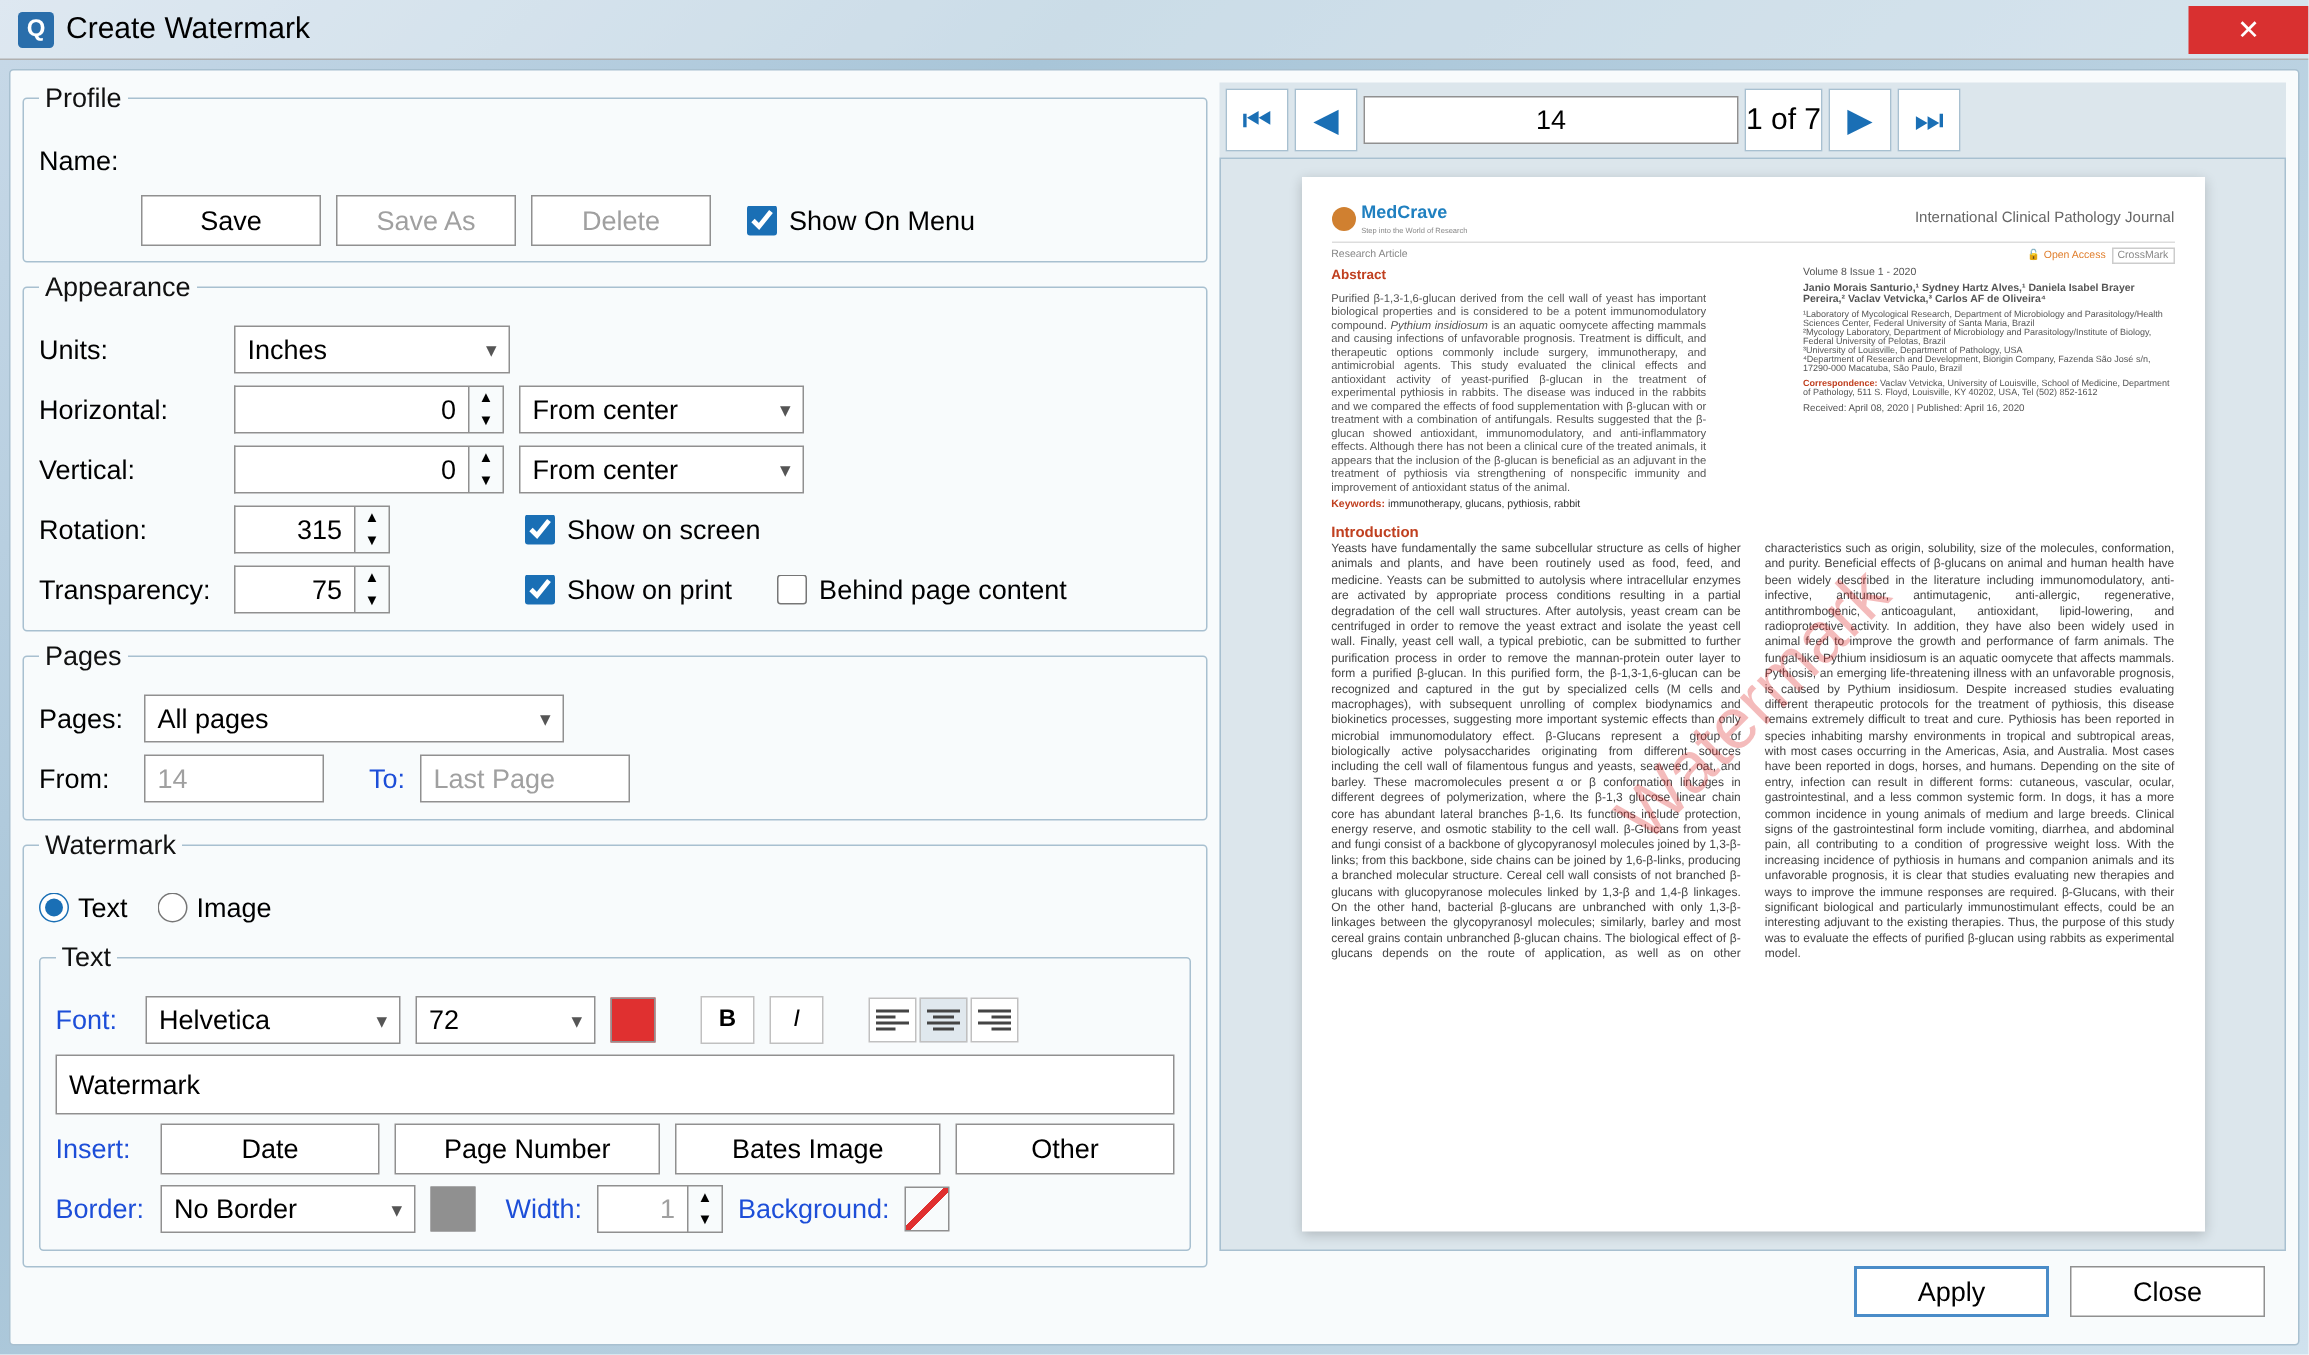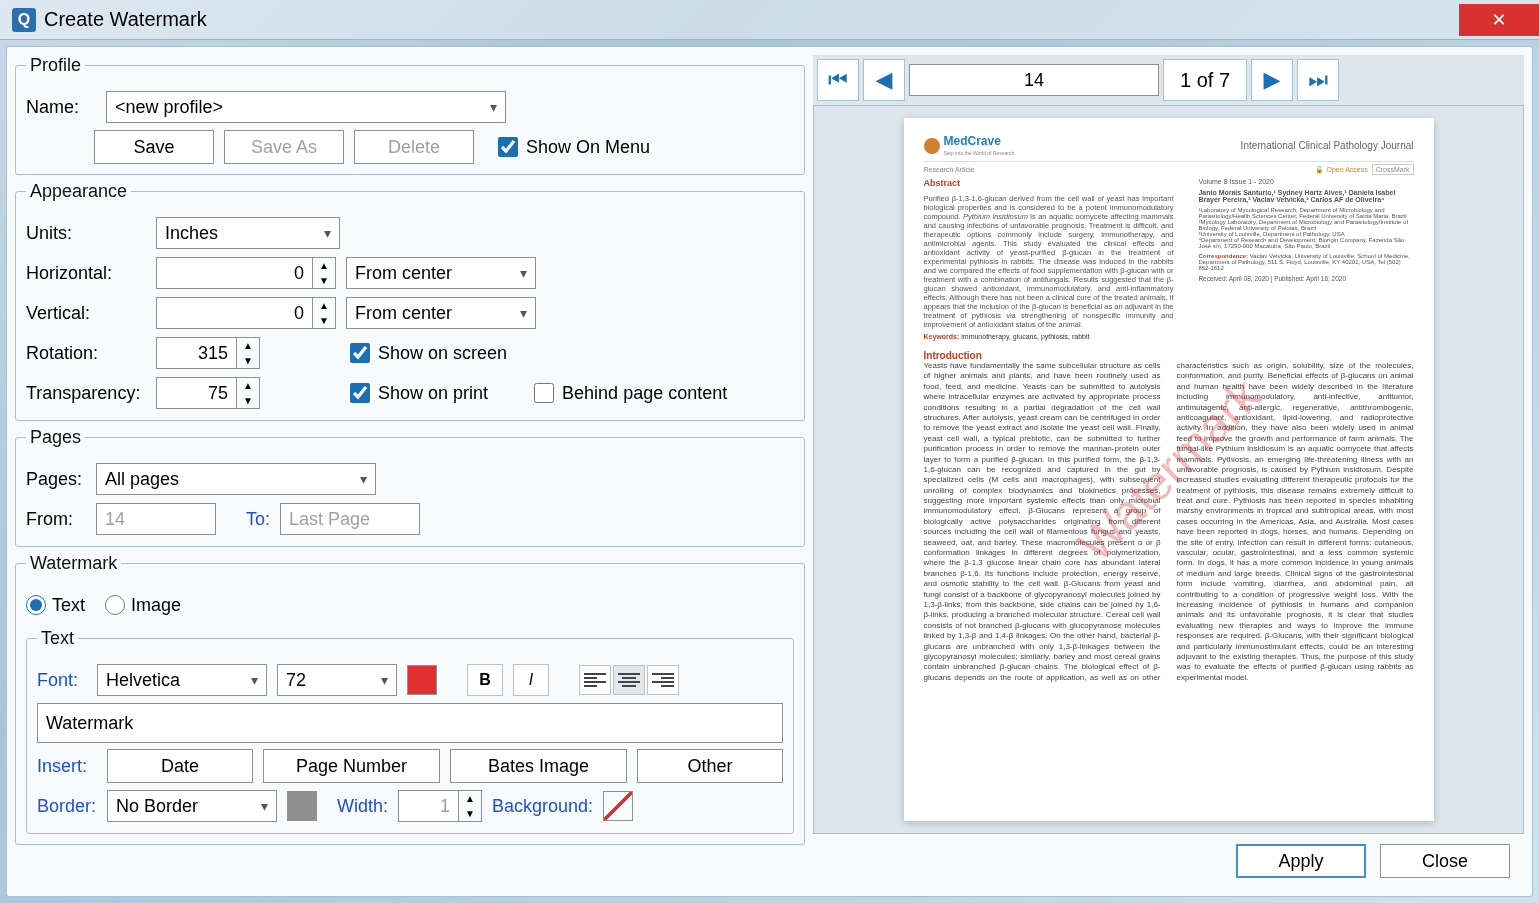--- a/index.html
+++ b/index.html
@@ -28,23 +28,23 @@
 .cb input { width: 20px; height: 20px; accent-color: #1a6fb5; }
 .cb label { font-size: 18px; }
 .radio-row { display: flex; gap: 20px; }
 .radio-row label { font-size: 18px; display: flex; align-items: center; gap: 6px; }
 .radio-row input { width: 20px; height: 20px; accent-color: #1a6fb5; }
 .color-swatch { width: 30px; height: 30px; border: 1px solid #909090; }
 .icon-btn { width: 36px; height: 32px; border: 1px solid #c0c0c0; background: #fff; display: flex; align-items: center; justify-content: center; cursor: pointer; }
 .page-nav { display: flex; align-items: center; gap: 4px; background: #dce6ec; padding: 4px; flex-wrap: wrap; }
 .nav-btn { width: 42px; height: 42px; border: 1px solid #a8c0d0; background: #fff; display: flex; align-items: center; justify-content: center; font-size: 22px; color: #1a6fb5; cursor: pointer; }
 .page-input { width: 250px; height: 42px; border: 1px solid #a8c0d0; background: #fff; text-align: center; font-size: 20px; }
-.page-of { height: 42px; display: flex; align-items: center; padding: 0 16px; border: 1px solid #a8c0d0; background: #fff; font-size: 20px; }
+.page-of { height: 42px; display: flex; align-items: center; padding: 0 0; border: 1px solid #a8c0d0; background: #fff; font-size: 20px; }
 .preview { flex: 1; border: 1px solid #a8c0d0; background: #dce6ec; padding: 12px; display: flex; justify-content: center; overflow: hidden; }
-.doc { width: 530px; background: #fff; box-shadow: 0 2px 8px rgba(0,0,0,0.2); padding: 16px 20px; font-size: 8px; color: #333; position: relative; overflow: hidden; }
+.doc { width: 602px; background: #fff; box-shadow: 0 2px 8px rgba(0,0,0,0.2); padding: 16px 20px; font-size: 8px; color: #333; position: relative; overflow: hidden; }
 .doc-columns { column-count: 2; column-gap: 16px; font-size: 8px; line-height: 1.3; text-align: justify; color: #444; }
 .bottom-buttons { display: flex; justify-content: flex-end; gap: 14px; padding: 10px 14px; }
 .bottom-buttons .btn { width: 130px; }
 .apply-btn { border: 2px solid #4a8cc8; }
 .wm-diagonal { position: absolute; left: 50%; top: 50%; transform: translate(-50%,-50%) rotate(-45deg); font-size: 48px; color: rgba(220,30,30,0.3); font-family: Helvetica, Arial, sans-serif; white-space: nowrap; pointer-events: none; }
 .no-bg-diag { background: linear-gradient(to bottom right, transparent 45%, #e03030 45%, #e03030 55%, transparent 55%); }
 .doc-header { display:flex; justify-content:space-between; align-items:center; margin-bottom:4px; border-bottom:1px solid #ddd; padding-bottom:4px; }
 .doc-abstract { font-size:7.5px; text-align:justify; color:#555; width: 250px; margin-top:6px;}
 .align-btns { display:flex; gap:2px; }
 .align-btn { width:32px; height:30px; border:1px solid #c0c0c0; background:#fff; display:flex; flex-direction:column; justify-content:center; gap:2px; padding:4px; cursor:pointer; }
@@ -64,23 +64,20 @@
     <div class="close-btn">✕</div>
   </div>
 
   <div class="content">
     <div class="left-panel">
 
       <fieldset>
         <legend>Profile</legend>
         <div class="row">
           <span class="lbl" style="min-width:70px">Name:</span>
-          <div class="custom-select wide">
-              <span>&lt;new profile&gt;</span>
-            </div>
         </div>
         <div class="row" style="margin-left:68px">
           <button class="btn" style="width:120px">Save</button>
           <button class="btn" style="width:120px" disabled="">Save As</button>
           <button class="btn" style="width:120px" disabled="">Delete</button>
           <div class="cb" style="margin-left:14px">
             <input type="checkbox" checked="" style="">
             <label>Show On Menu</label>
           </div>
         </div>
@@ -140,21 +137,21 @@
             <input type="text" value="75" style="">
             <div class="spin-arrows">
                 <div>▲</div>
                 <div>▼</div>
               </div>
           </div>
           <div class="cb" style="margin-left:80px">
             <input type="checkbox" checked="" style="">
             <label>Show on print</label>
           </div>
-          <div class="cb" style="margin-left:36px">
+          <div class="cb" style="margin-left:20px">
             <input type="checkbox" style="">
             <label>Behind page content</label>
           </div>
         </div>
       </fieldset>
 
       <fieldset>
         <legend>Pages</legend>
         <div class="row">
           <span class="lbl" style="min-width:60px">Pages:</span>

